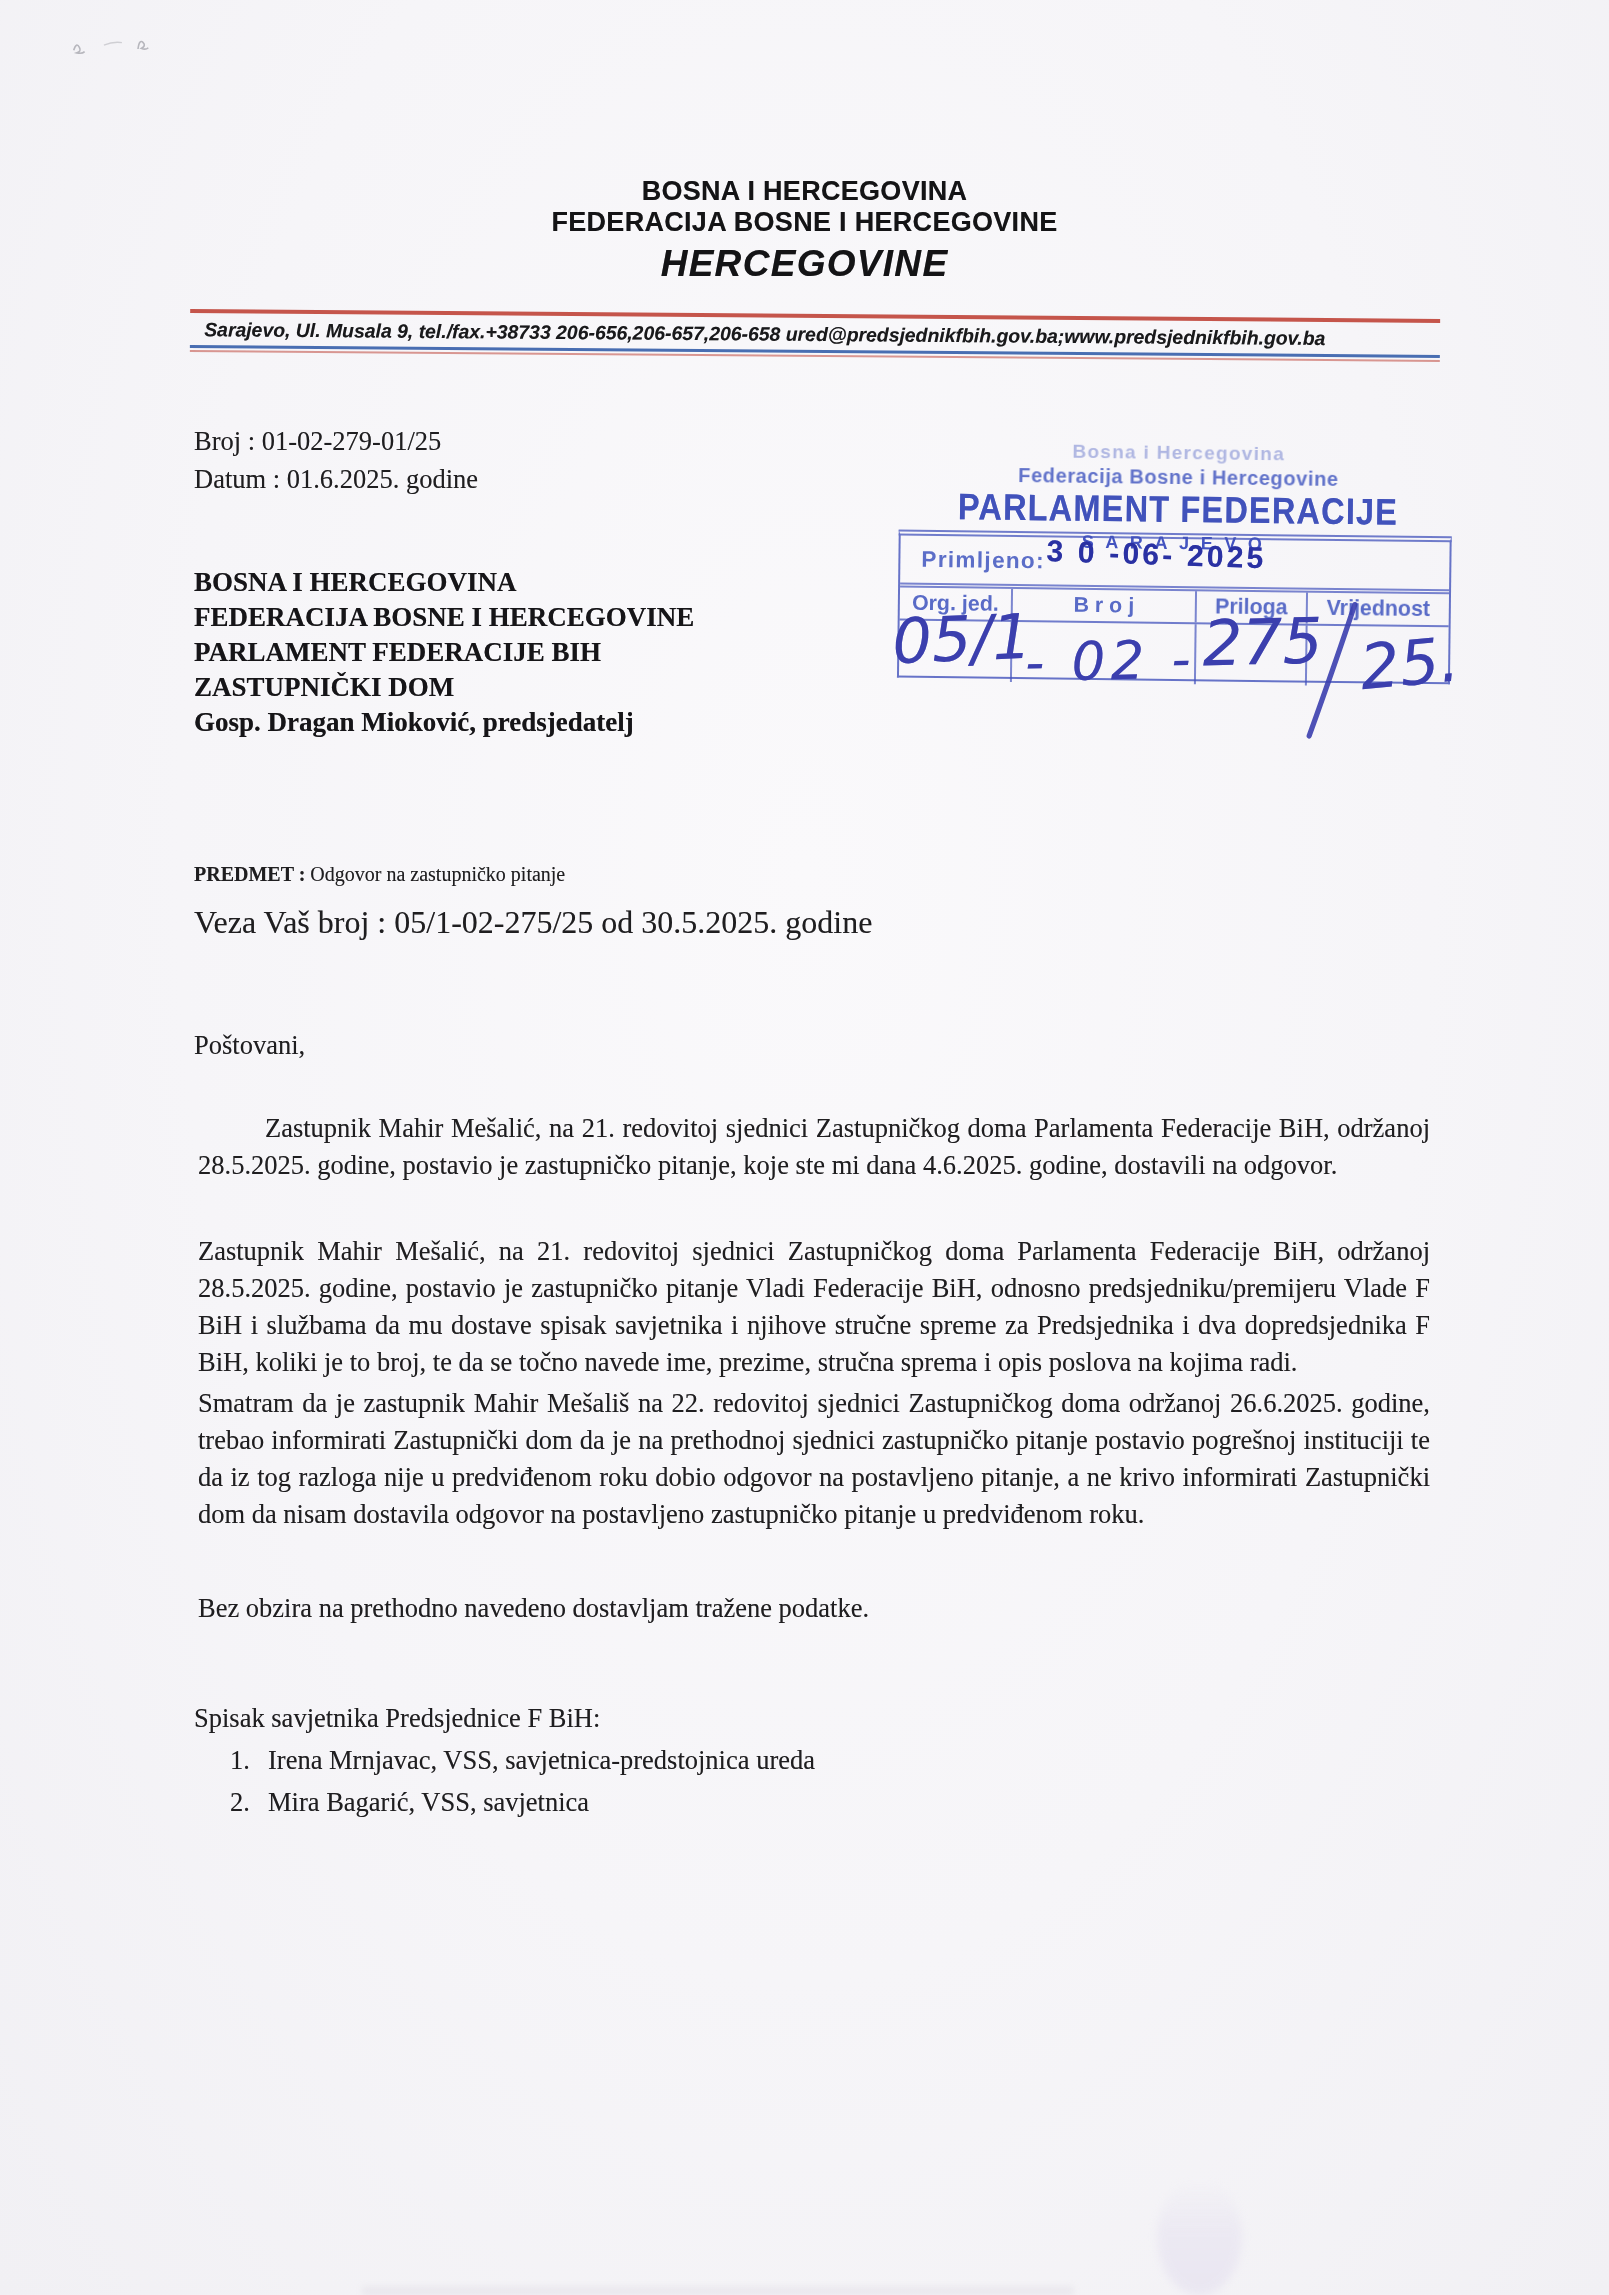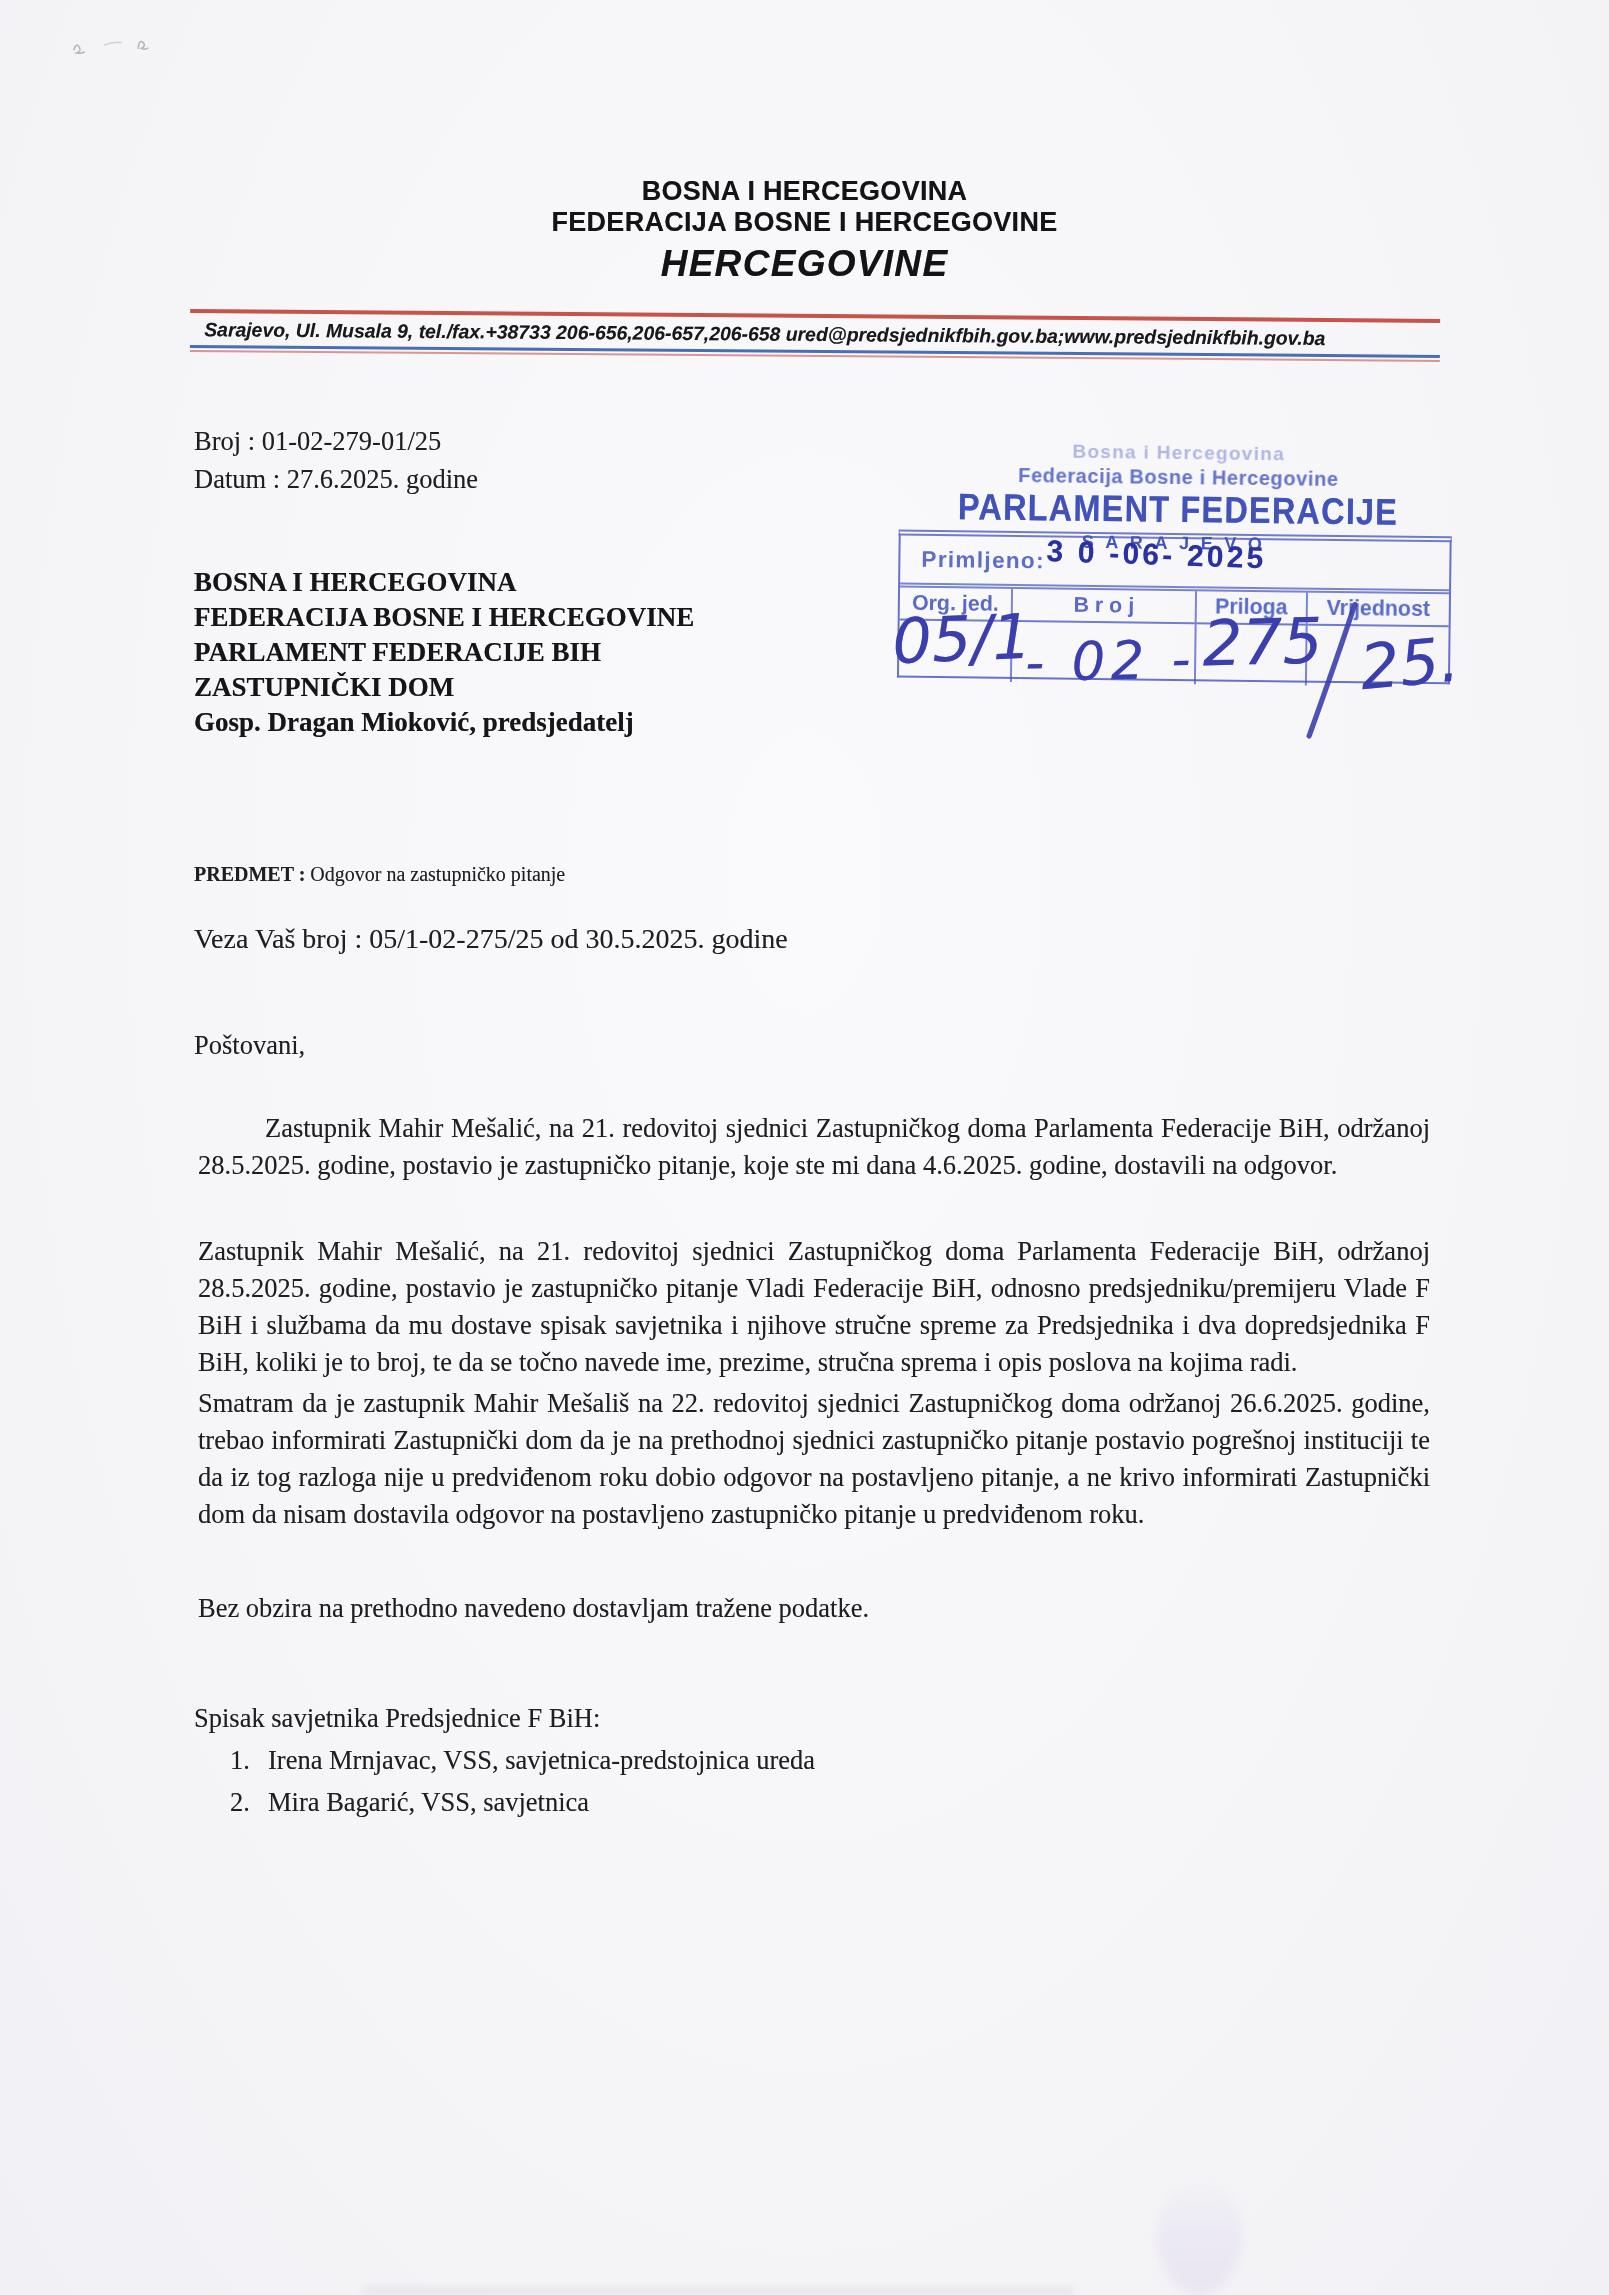--- a/index.html
+++ b/index.html
@@ -56,21 +56,21 @@
   .hw-priloga{left:305px;top:163px;font-size:63px;transform:rotate(-2deg);}
   .hw-vrij{left:463px;top:182px;font-size:62px;transform:rotate(-6deg);}
   .st-slash{position:absolute;left:0;top:0;width:558px;height:304px;pointer-events:none;}
   
   .recipient{position:absolute;left:194px;top:565px;font-size:27px;font-weight:700;line-height:35px;
     color:#161518;text-shadow:0 0 0.5px rgba(22,21,24,.5);}
   
   .predmet{position:absolute;left:194px;top:863px;font-size:20px;
     text-shadow:0 0 0.4px rgba(30,30,30,.4);}
   .predmet .b{font-weight:700;}
-  .veza{position:absolute;left:194px;top:923px;font-size:28px;text-shadow:0 0 0.4px rgba(30,30,30,.4);}
+  .veza{position:absolute;left:194px;top:904px;font-size:32px;text-shadow:0 0 0.4px rgba(30,30,30,.4);}
   .salut{position:absolute;left:194px;top:1030px;font-size:26.5px;text-shadow:0 0 0.4px rgba(30,30,30,.4);}
   .bodytext{position:absolute;left:194px;top:1106px;width:1240px;font-size:26.5px;line-height:37px;
     text-shadow:0 0 0.4px rgba(30,30,30,.4);}
   .bodytext p{margin:4px;}
   .just{text-align:justify;}
   .indent{text-indent:67px;}
   .p2{margin-top:36px !important;}
   .p3{margin-top:49px !important;}
   .p5{margin-top:57px !important;}
   .spisak{margin-top:73px;}
@@ -103,21 +103,21 @@
 
   <div class="addr-band">
     <div class="rule-red"></div>
     <div class="addr-text">Sarajevo, Ul. Musala 9, tel./fax.+38733 206-656,206-657,206-658 ured@predsjednikfbih.gov.ba;www.predsjednikfbih.gov.ba</div>
     <div class="rule-blue"></div>
     <div class="rule-red-thin"></div>
   </div>
 
   <div class="ref-block">
     <div>Broj : 01-02-279-01/25</div>
-    <div>Datum : 27.6.2025. godine</div>
+    <div>Datum : 01.6.2025. godine</div>
   </div>
 
   <div class="stamp">
     <div class="st-l1">Bosna i Hercegovina</div>
     <div class="st-l2">Federacija Bosne i Hercegovine</div>
     <div class="st-l3">PARLAMENT FEDERACIJE</div>
     <div class="st-l4">SARAJEVO</div>
 
     <div class="st-table">
       <div class="st-row1">

